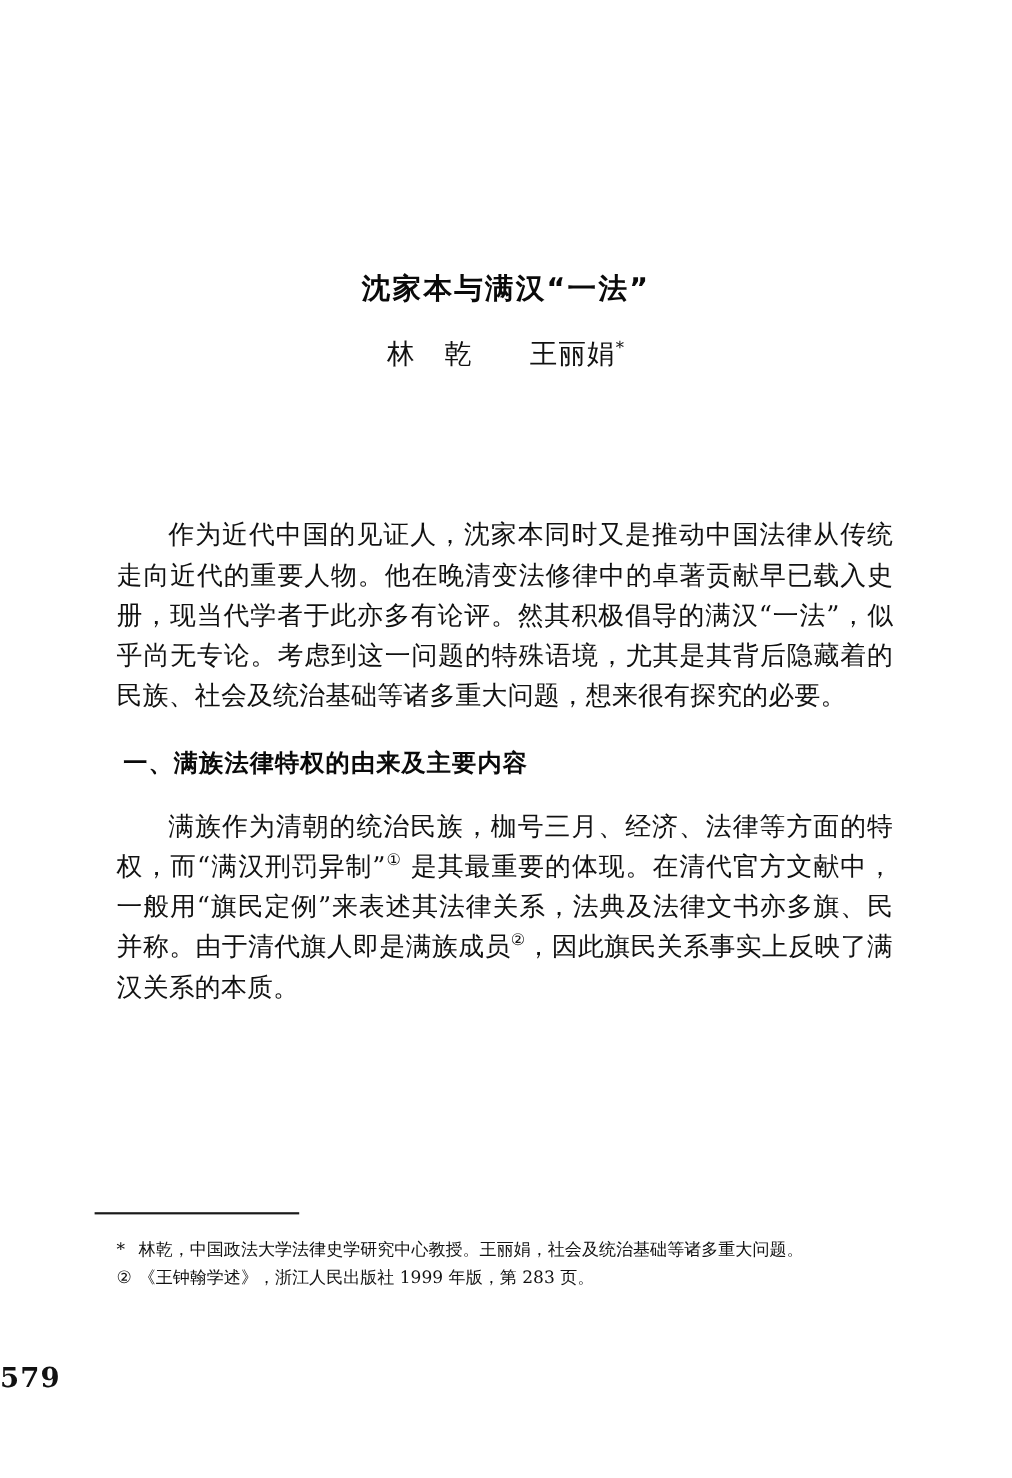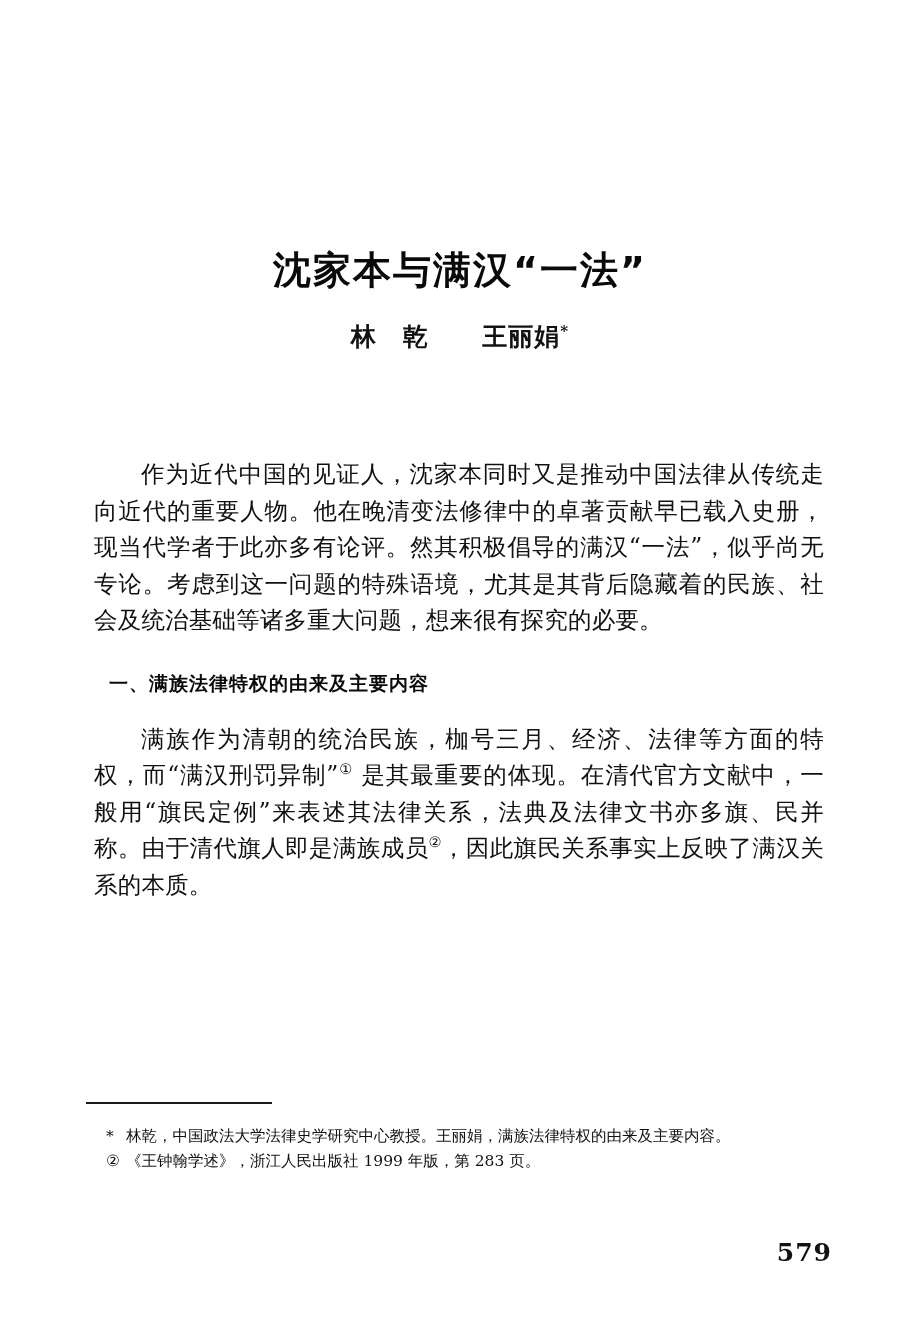--- a/index.html
+++ b/index.html
@@ -29,32 +29,32 @@
     position: absolute;
     left: 0;
     top: 248px;
     width: 920px;
     text-align: center;
   }
 
   .doc-title {
     font-family: "DejaVu Sans", "Liberation Sans", sans-serif;
     font-weight: 700;
-    font-size: 38px;
+    font-size: 26px;
     letter-spacing: 2px;
     color: #0a0a0a;
     line-height: 1.2;
     margin: 0;
   }
 
   .author-line {
     margin-top: 26px;
     font-family: "DejaVu Serif", "Liberation Serif", serif;
     font-size: 25px;
-    font-weight: 700;
+    font-weight: 400;
     color: #111111;
     letter-spacing: 1px;
   }
   .author-name {
     display: inline-block;
   }
   .author-gap {
     display: inline-block;
     width: 34px;
   }
@@ -66,40 +66,40 @@
 
   
   .body-col {
     position: absolute;
     left: 90px;
     top: 452px;
     width: 738px;
   }
 
   p.para {
-    margin: 4px;
+    margin: 16px;
     font-size: 23.5px;
     line-height: 36.5px;
     text-align: justify;
     text-justify: inter-ideograph;
     text-indent: 2em;
     color: #111111;
     font-family: "DejaVu Serif", "Liberation Serif", serif;
     letter-spacing: 0.2px;
   }
 
   p.para + p.para {
     margin-top: 0;
   }
 
   .section-head {
     margin: 26px 0 20px 0;
     font-family: "DejaVu Sans", "Liberation Sans", sans-serif;
     font-weight: 700;
-    font-size: 19px;
+    font-size: 22px;
     line-height: 36px;
     color: #0a0a0a;
     text-indent: 1em;
     letter-spacing: 1px;
   }
 
   sup.fn {
     font-size: 0.62em;
     vertical-align: super;
     line-height: 0;
@@ -149,21 +149,20 @@
   .fn-row.star-row .fn-text {
     display: inline;
   }
 
   
   .page-number {
     position: absolute;
     left: 0;
     top: 1238px;
     width: 832px;
-    text-align: right;
     font-family: "DejaVu Serif", "Liberation Serif", serif;
     font-size: 25px;
     font-weight: 700;
     color: #111111;
     letter-spacing: 1px;
   }
 </style>
 </head>
 <body>
 
@@ -188,21 +187,21 @@
     <p class="para"><span>满族作为清朝的统治民族，枷号三月、经济、法律等方面的特权，而“满汉刑罚异制”</span><sup class="fn">①</sup> <span>是其最重要的体现。在清代官方文献中，一般用“旗民定例”来表述其法律关系，法典及法律文书亦多旗、民并称。由于清代旗人即是满族成员</span><sup class="fn">②</sup><span>，因此旗民关系事实上反映了满汉关系的本质。</span></p>
 
 
   </div>
 
   <div class="footnote-rule"></div>
 
   <div class="footnotes">
 
     <div class="fn-row star-row">
-      <span class="fn-marker">*</span><span class="fn-text">林乾，中国政法大学法律史学研究中心教授。王丽娟，满族法律特权的由来及主要内容。</span>
+      <span class="fn-marker">*</span><span class="fn-text">林乾，中国政法大学法律史学研究中心教授。王丽娟，社会及统治基础等诸多重大问题。</span>
     </div>
 
 
     <div class="fn-row">
       <span class="fn-marker">②</span><span class="fn-text">《王钟翰学述》，浙江人民出版社 1999 年版，第 283 页。</span>
     </div>
 
   </div>
 
   <div class="page-number">579</div>

